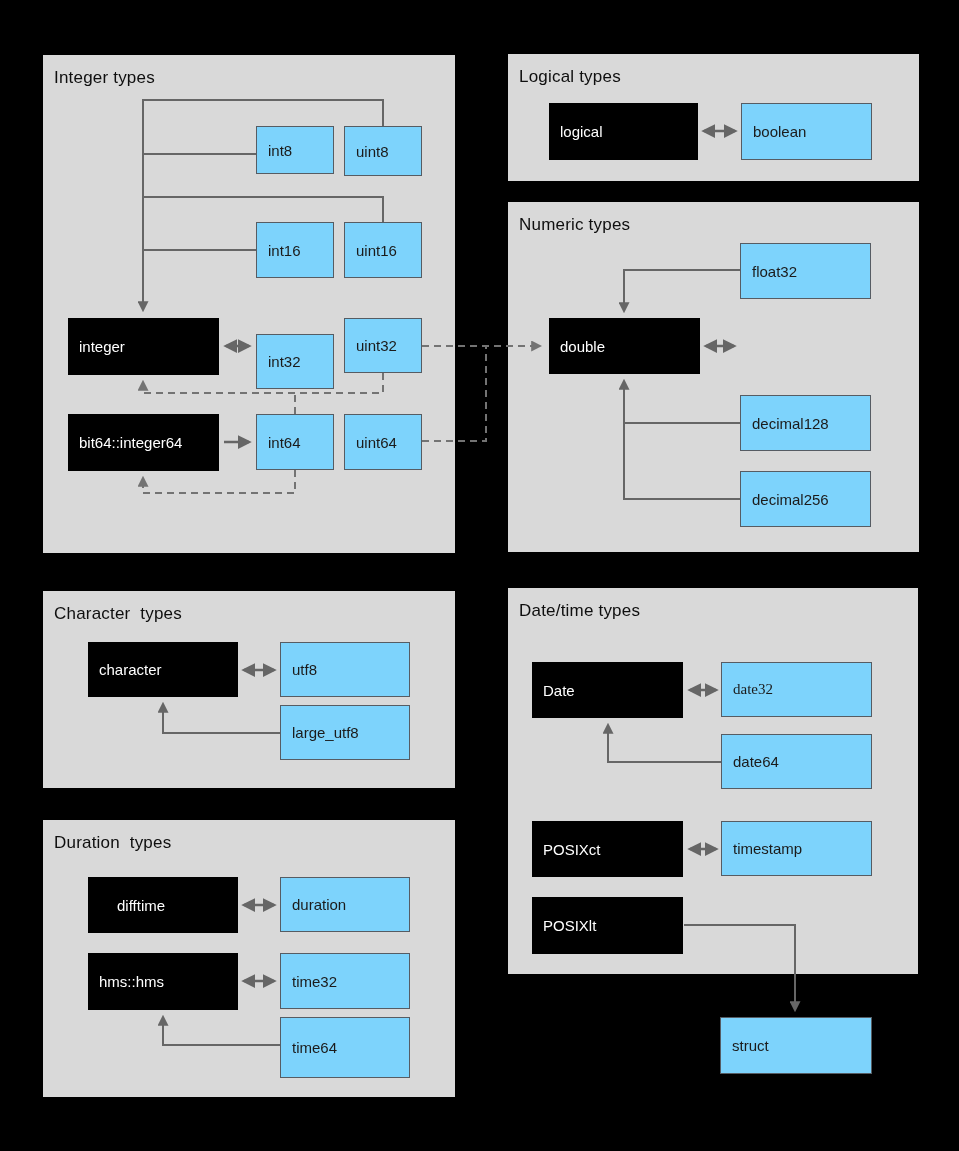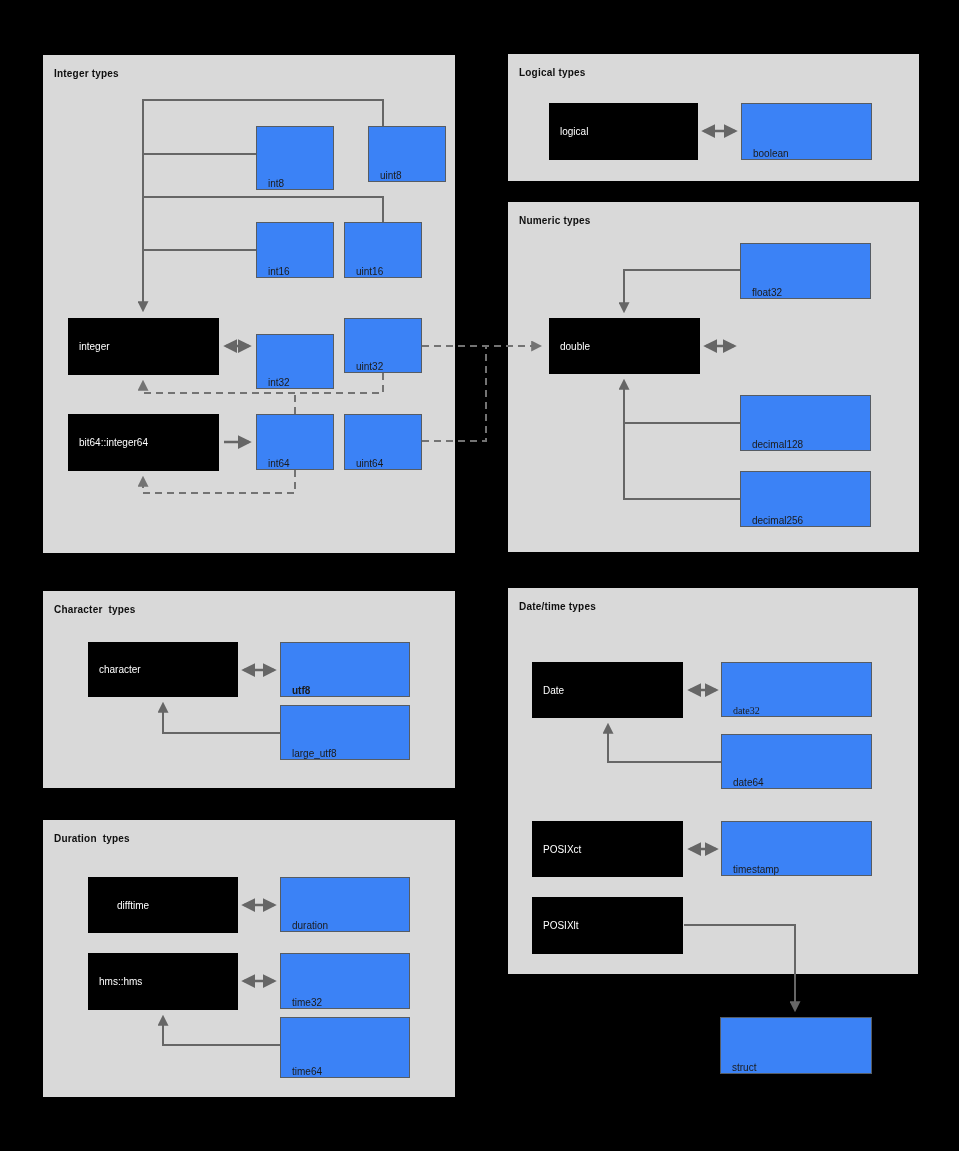--- a/index.html
+++ b/index.html
@@ -17,51 +17,50 @@
   }
   .panel {
     position: absolute;
     background: #d9d9d9;
     z-index: 1;
   }
   .panel-title {
     position: absolute;
     left: 11px;
     top: 13px;
-    font-size: 10px;
-    font-weight: bold;
+    font-size: 17px;
+    font-weight: normal;
     color: #0f0f0f;
     white-space: pre;
     letter-spacing: 0.2px;
   }
   #edges {
     position: absolute;
     left: 0;
     top: 0;
     z-index: 2;
     pointer-events: none;
   }
   .node {
     position: absolute;
     z-index: 3;
     display: flex;
     align-items: center;
     box-sizing: border-box;
     padding-left: 11px;
-    font-size: 10px;
+    font-size: 15px;
   }
   .node-r {
     background: #000000;
     color: #ffffff;
   }
   .node-arrow {
-    background: #3b82f6;
+    background: #7dd3fc;
     color: #1b1b1b;
     border: 1.5px solid #565c63;
-    align-items: flex-end;
   }
 </style>
 </head>
 <body>
 
 <div id="canvas">
 
   <div class="panel" style="left:43px; top:55px; width:412px; height:498px;">
     <div class="panel-title">Integer types</div>
   </div>
@@ -122,24 +121,24 @@
       <path d="M422,441 L486,441 L486,347"></path>
     </g>
   </svg>
 
   <div class="node node-r" style="left:68px; top:318px; width:151px; height:57px;">
       <span>integer</span>
     </div>
   <div class="node node-r" style="left:68px; top:414px; width:151px; height:57px;">
       <span>bit64::integer64</span>
     </div>
-  <div class="node node-arrow" style="left:256px; top:126px; width:78px; height:64px;">
+  <div class="node node-arrow" style="left:256px; top:126px; width:78px; height:48px;">
       <span>int8</span>
     </div>
-  <div class="node node-arrow" style="left:344px; top:126px; width:78px; height:56px;margin-left:24px;">
+  <div class="node node-arrow" style="left:344px; top:126px; width:78px; height:50px;">
       <span>uint8</span>
     </div>
   <div class="node node-arrow" style="left:256px; top:222px; width:78px; height:56px;">
       <span>int16</span>
     </div>
   <div class="node node-arrow" style="left:344px; top:222px; width:78px; height:56px;">
       <span>uint16</span>
     </div>
   <div class="node node-arrow" style="left:256px; top:318px; width:78px; height:55px;margin-top:16px;">
       <span>int32</span>
@@ -170,21 +169,21 @@
   <div class="node node-arrow" style="left:740px; top:395px; width:131px; height:56px;">
       <span>decimal128</span>
     </div>
   <div class="node node-arrow" style="left:740px; top:471px; width:131px; height:56px;">
       <span>decimal256</span>
     </div>
 
   <div class="node node-r" style="left:88px; top:642px; width:150px; height:55px;">
       <span>character</span>
     </div>
-  <div class="node node-arrow" style="left:280px; top:642px; width:130px; height:55px;font-weight:bold;">
+  <div class="node node-arrow" style="left:280px; top:642px; width:130px; height:55px;">
       <span>utf8</span>
     </div>
   <div class="node node-arrow" style="left:280px; top:705px; width:130px; height:55px;">
       <span>large_utf8</span>
     </div>
 
   <div class="node node-r" style="left:88px; top:877px; width:150px; height:56px;padding-left:29px;">
       <span>difftime</span>
     </div>
   <div class="node node-arrow" style="left:280px; top:877px; width:130px; height:55px;">

